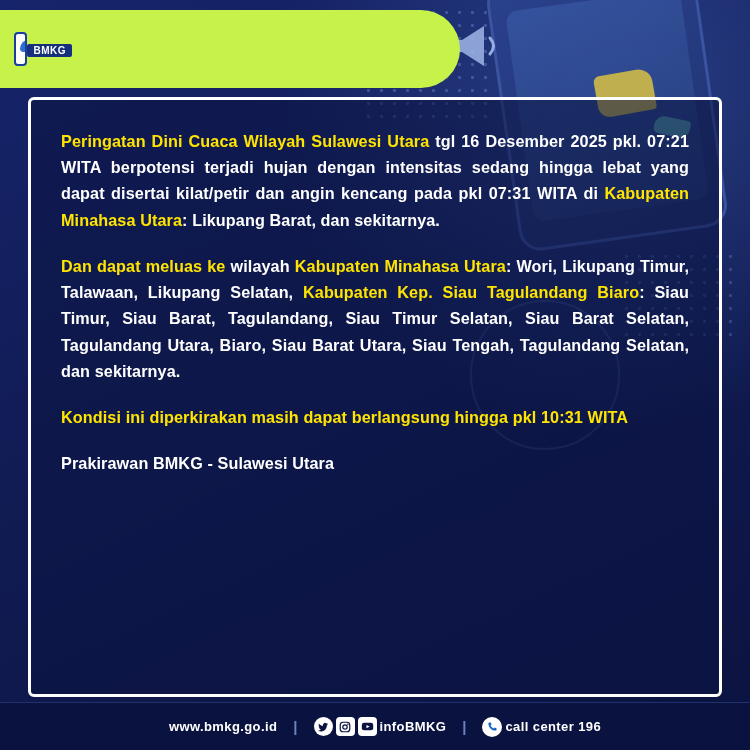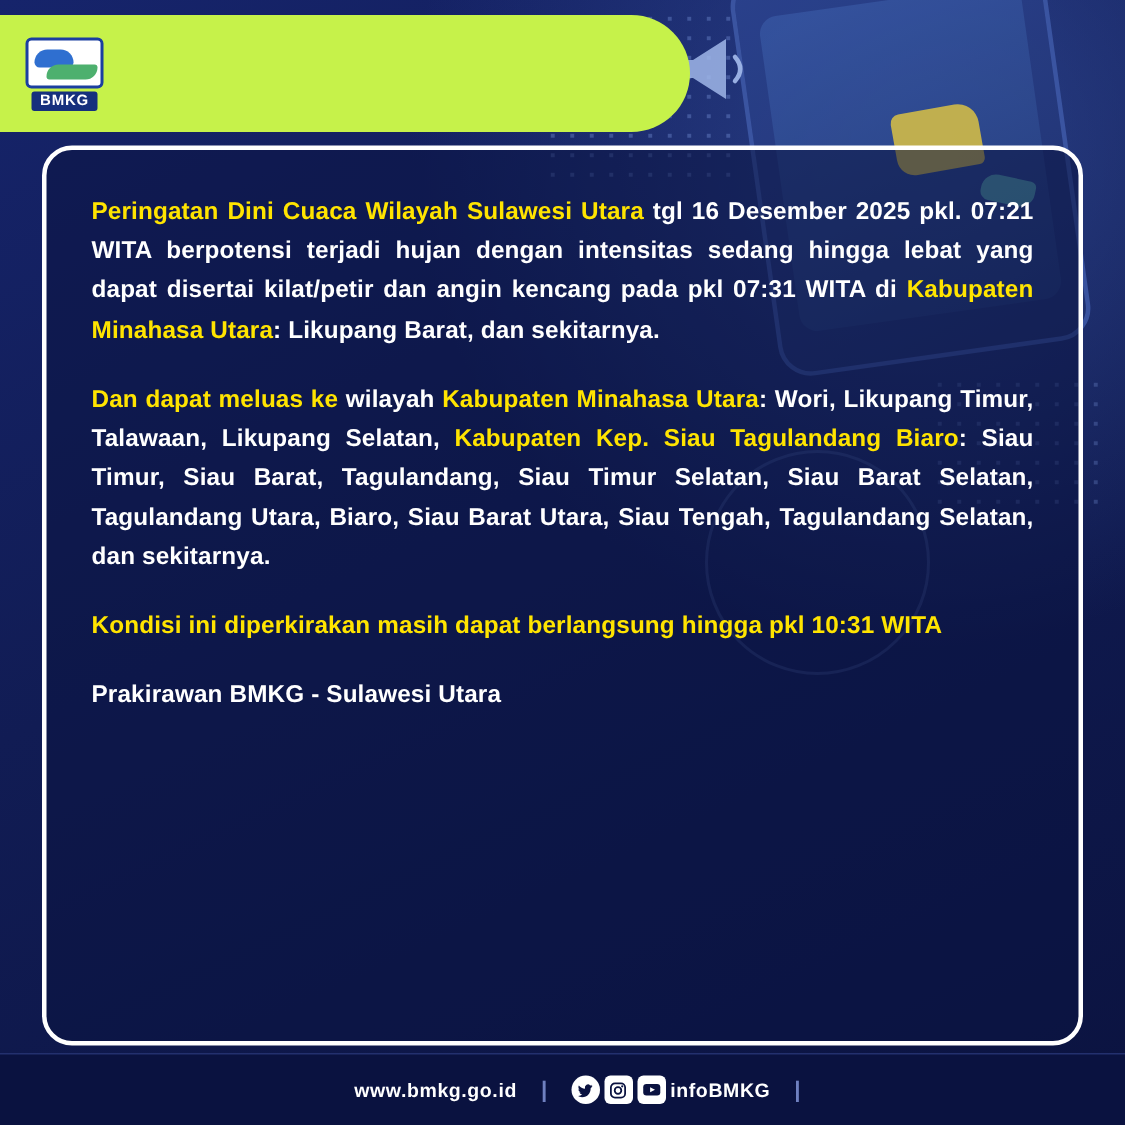--- a/index.html
+++ b/index.html
@@ -117,21 +117,21 @@
     border-radius: 0 42px 42px 0;
     display: flex;
     align-items: center;
     padding-left: 14px;
     z-index: 5;
   }
   .bmkg-logo {
     width: 58px;
     height: 58px;
     display: flex;
-    flex-direction: column;
+    flex-direction: row;
     align-items: center;
     justify-content: center;
     flex: 0 0 auto;
     margin-right: 10px;
   }
   .bmkg-logo .mark {
     width: 52px;
     height: 34px;
     background: #ffffff;
     border: 2px solid #1b3fa0;
@@ -180,21 +180,21 @@
   }
 
   
   .card {
     position: absolute;
     left: 28px;
     top: 97px;
     width: 694px;
     height: 600px;
     border: 3px solid #ffffff;
-    border-radius: 20px;
+    border-radius: 6px;
     background: rgba(11,20,66,0.55);
     padding: 28px 30px;
     z-index: 4;
   }
   .body-text {
     color: #ffffff;
     font-size: 16.2px;
     line-height: 1.62;
     font-weight: bold;
     text-align: justify;
@@ -325,15 +325,23 @@
       </span>
       <span class="sicon">
         <svg width="13" height="13" viewBox="0 0 24 24">
             <rect x="1.5" y="5" width="21" height="14" rx="4" fill="#0a1240"></rect>
             <path d="M10 9l6 3-6 3z" fill="#ffffff"></path>
           </svg>
       </span>
       <span class="footer-text">infoBMKG</span>
     </span>
     <span class="divider">|</span>
+    <span class="social">
+      <span class="phone-badge">
+        <svg width="12" height="12" viewBox="0 0 24 24">
+            <path d="M6.6 3h3l1.6 4-2.2 1.6a12.5 12.5 0 0 0 6.4 6.4L17 12.8l4 1.6v3c0 1-.8 1.8-1.8 1.8C11.3 19.2 4.8 12.7 4.8 4.8 4.8 3.8 5.6 3 6.6 3z" fill="#1a63c9"></path>
+          </svg>
+      </span>
+      <span class="footer-text">call center 196</span>
+    </span>
   </div>
 
 </div>
 
 </body></html>

